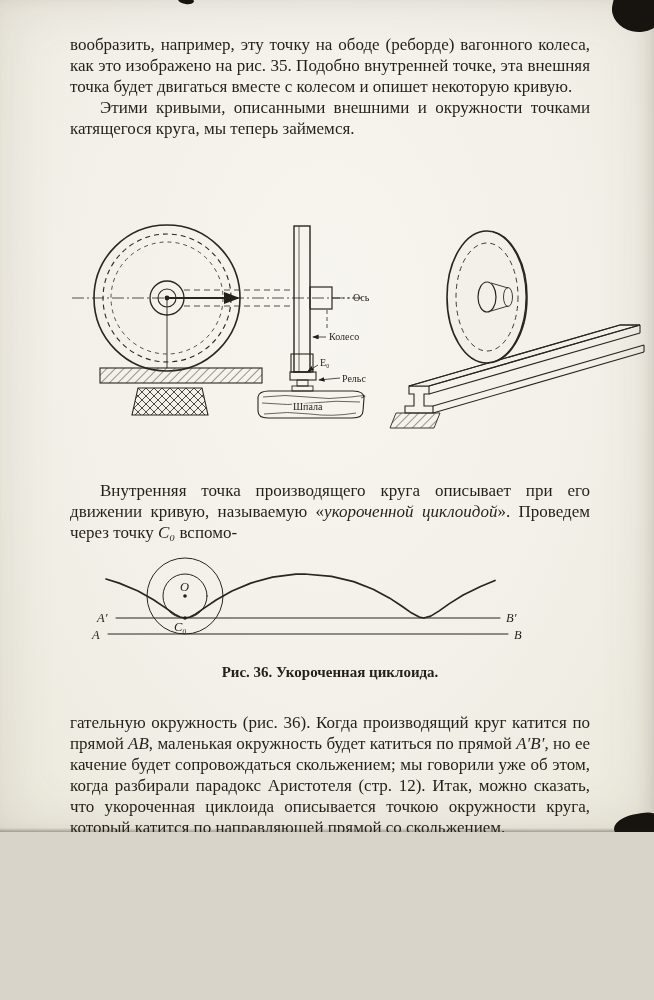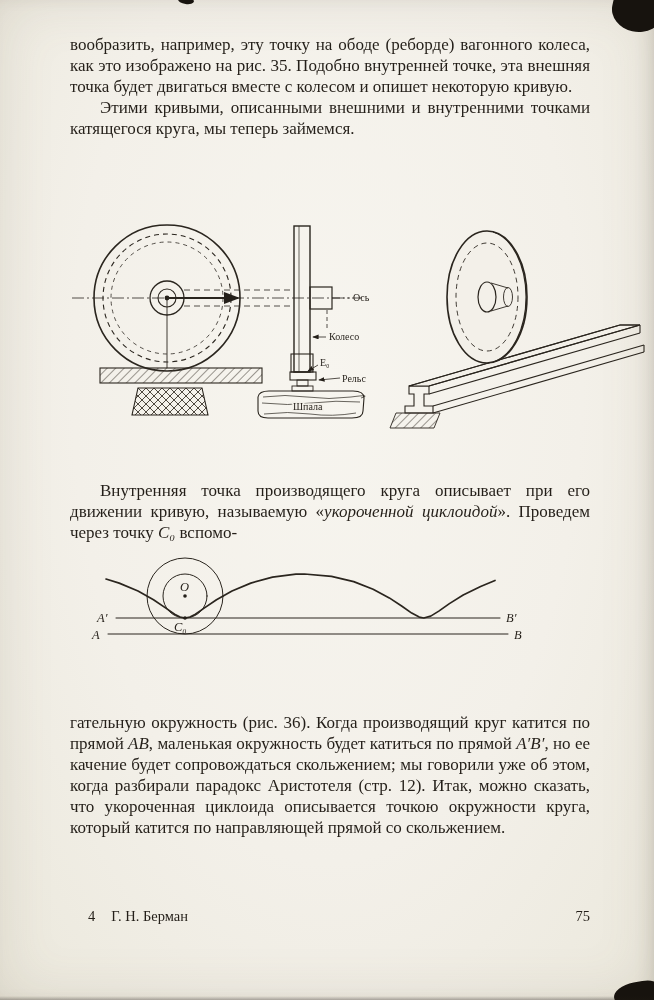--- a/index.html
+++ b/index.html
@@ -1,17 +1,17 @@
 <!DOCTYPE html>
 <html><head>
 <meta charset="utf-8">
 <style>
   html,body{margin:0;padding:0;background:#d8d4ca;}
   .page{
-    position:relative;width:654px;height:1000px;overflow:hidden;
+    position:relative;width:654px;height:832px;overflow:hidden;
     background:radial-gradient(ellipse at 50% 38%, #f7f5ef 0%, #f3f0e9 55%, #ebe8dc 100%);
     box-shadow:inset 0 0 55px rgba(115,100,75,.14), inset -8px 0 22px -12px rgba(60,50,35,.28);
     color:#241f19;
     font-family:"Liberation Serif","DejaVu Serif",serif;
   }
   .block{position:absolute;left:70px;width:520px;}
   p.body{margin:0;font-size:17px;line-height:21px;text-align:justify;}
   p.indent{text-indent:30px;}
   .ital{font-style:italic;margin-top:28px;}
   .caption{position:absolute;left:70px;width:520px;text-align:center;font-size:15px;line-height:17px;}
@@ -27,21 +27,21 @@
   .bottom-shade{position:absolute;left:0;right:0;bottom:0;height:4px;
     background:linear-gradient(to top, rgba(30,25,18,.30), rgba(30,25,18,0));}
 </style>
 </head>
 <body>
 
 <div class="page">
 
   <div class="block" style="top:34px">
     <p class="body">вообразить, например, эту точку на ободе (реборде) вагонного колеса, как это изображено на рис. 35. Подобно внутренней точке, эта внешняя точка будет двигаться вместе с колесом и опишет некоторую кривую.</p>
-    <p class="body indent">Этими кривыми, описанными внешними и внутренними точками катящегося круга, мы теперь займемся.</p>
+    <p class="body indent">Этими кривыми, описанными внешними и окружности точками катящегося круга, мы теперь займемся.</p>
   </div>
 
   <svg class="fig" style="left:50px;top:204px" width="600" height="228" viewBox="0 0 600 228">
     <defs>
       <marker id="arr" viewBox="0 0 8 8" markerWidth="8" markerHeight="8" refX="7" refY="3" orient="auto">
         <path d="M0,0L8,3L0,6Z" fill="#241f19"></path>
       </marker>
       <pattern id="hatch" width="6" height="6" patternUnits="userSpaceOnUse" patternTransform="rotate(45)">
         <line x1="0" y1="0" x2="0" y2="6" stroke="#3c362d" stroke-width="1"></line>
       </pattern>
@@ -130,20 +130,21 @@
     </g>
     <circle cx="107" cy="40" r="1.8" fill="#241f19"></circle>
     <circle cx="107" cy="62" r="1.8" fill="#241f19"></circle>
     <text class="mathlbl" x="102" y="35">O</text>
     <text class="mathlbl" x="96" y="75">C₀</text>
     <text class="mathlbl" x="19" y="66">A′</text>
     <text class="mathlbl" x="14" y="83">A</text>
     <text class="mathlbl" x="428" y="66">B′</text>
     <text class="mathlbl" x="436" y="83">B</text>
   </svg>
+  <div class="caption bold" style="top:664px">Рис. 36. Укороченная циклоида.</div>
 
   <div class="block" style="top:712px">
     <p class="body"><span>гательную окружность (рис. 36). Когда производящий круг катится по прямой </span><span class="ital">AB</span><span>, маленькая окружность будет катиться по прямой </span><span class="ital">A′B′</span><span>, но ее качение будет сопровождаться скольжением; мы говорили уже об этом, когда разбирали парадокс Аристотеля (стр. 12). Итак, можно сказать, что укороченная циклоида описывается точкою окружности круга, который катится по направляющей прямой со скольжением.</span></p>
   </div>
 
   <div class="footer">
     <span class="sig-wrap"><span>4</span><span class="author">Г. Н. Берман</span></span>
     <span>75</span>
   </div>
 

